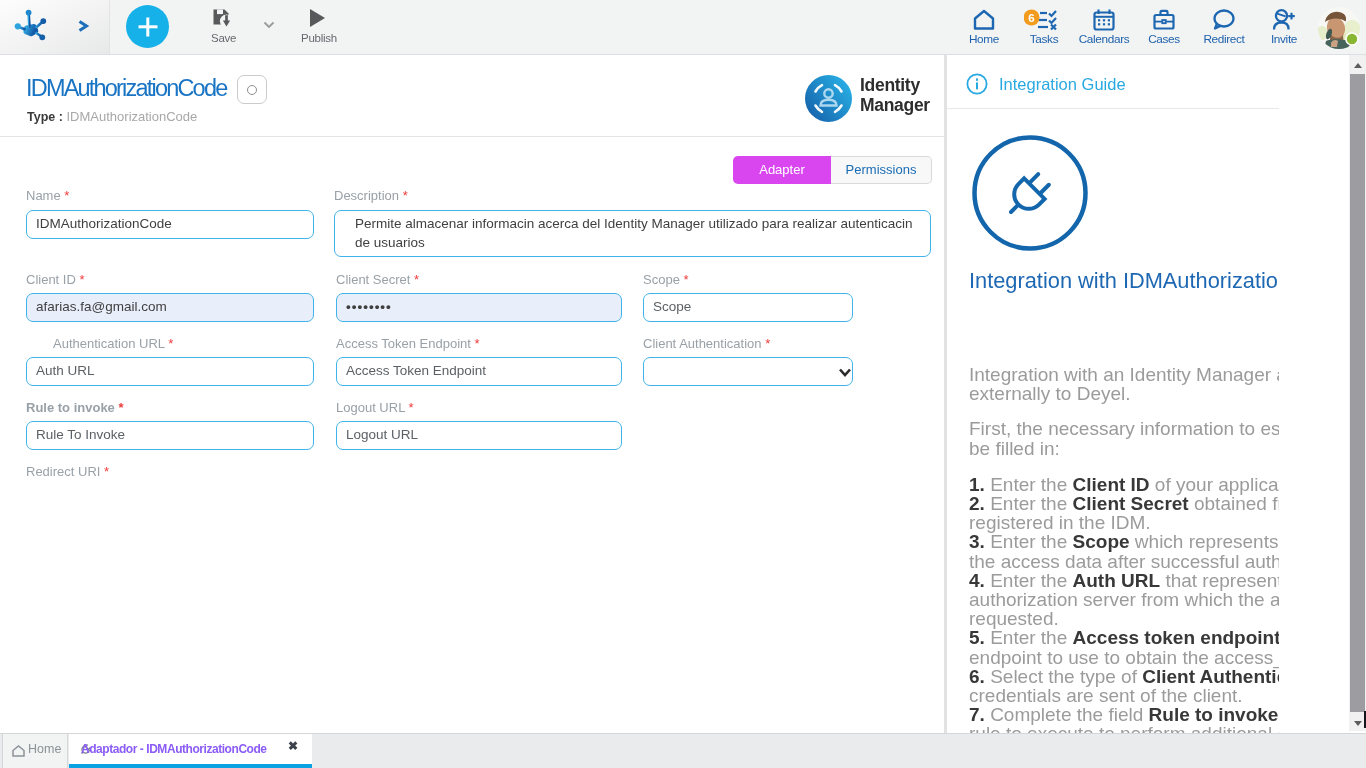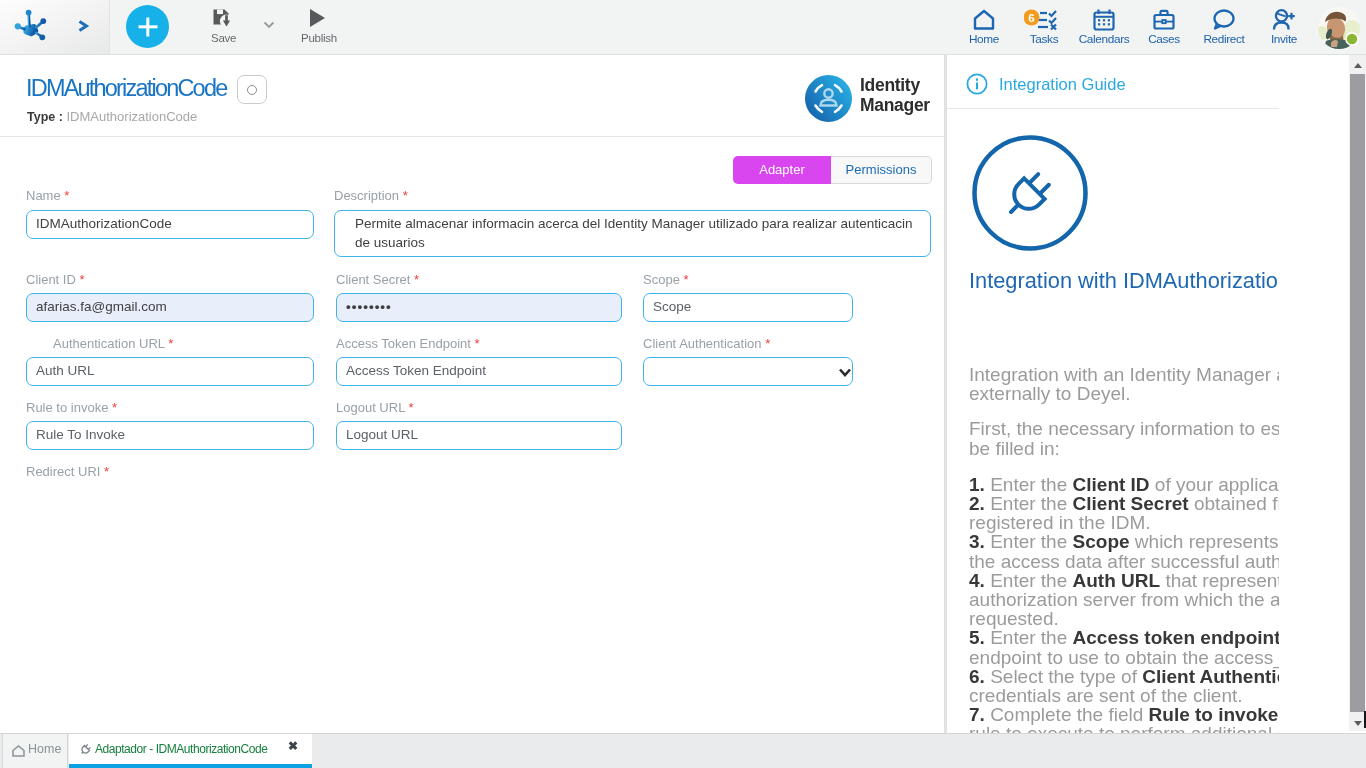--- a/index.html
+++ b/index.html
@@ -50,21 +50,21 @@
 
 #sbar { position:absolute; left:1349px; top:55px; width:17px; height:676px; background:#f1f1f2; }
 #sbar .arrow-up { position:absolute; left:4.5px; top:8px; width:0; height:0; border-left:4px solid transparent; border-right:4px solid transparent; border-bottom:5px solid #5d5d5d; }
 #sbar .arrow-dn { position:absolute; left:4.5px; bottom:5px; width:0; height:0; border-left:4px solid transparent; border-right:4px solid transparent; border-top:5px solid #5d5d5d; }
 #sthumb { position:absolute; left:1px; top:19px; width:15px; height:638px; background:#9d9da1; }
 
 #bottombar { position:absolute; left:0; top:733px; width:1366px; height:35px; background:#eaebec; border-top:1px solid #d4d6d8; }
 #tab-home { position:absolute; left:2px; top:0; width:66px; height:35px; background:#f2f3f3; border-left:1px solid #d4d6d8; border-right:1px solid #d4d6d8; }
 #tab-home .tlabel { position:absolute; left:25px; top:7.5px; font-size:12.5px; color:#8b9298; }
 #tab-active { position:absolute; left:69px; top:0; width:243px; height:35px; background:#fff; }
-#tab-active .tlabel { position:absolute; left:26px; top:7.5px; font-size:12px; letter-spacing:-0.45px; color:#15803d; }
+#tab-active .tlabel { position:absolute; left:12px; top:7.5px; font-size:12px; letter-spacing:-0.45px; color:#8b5cf6;font-weight:bold; }
 #tab-active .cyan { position:absolute; left:0; bottom:0; width:243px; height:5px; background:#0ba2e3; }
 #tab-active .closex { position:absolute; left:219px; top:4.5px; font-size:12px; font-weight:bold; color:#3c434a; }
 </style>
 </head>
 <body>
 
 <div id="topbar">
   <div id="logoarea">
     <svg width="40" height="40" style="position:absolute;left:10px;top:5px" viewBox="0 0 40 40">
       <defs>
@@ -241,21 +241,21 @@
   <div class="flabel" style="left:26px;top:281px;margin-left:27px;">Authentication URL <span>*</span></div>
   <div class="finput ph" style="left:26px;top:302px;width:288px;">Auth URL</div>
   <div class="flabel" style="left:336px;top:281px;">Access Token Endpoint <span>*</span></div>
   <div class="finput ph" style="left:336px;top:302px;width:286px;">Access Token Endpoint</div>
   <div class="flabel" style="left:643px;top:281px;">Client Authentication <span>*</span></div>
   <div class="finput" style="left:643px;top:302px;width:210px;"></div>
   <svg id="selchev" viewBox="0 0 14 11">
       <path d="M2 2.5 L7 8 L12 2.5" fill="none" stroke="#2b2b2b" stroke-width="2.6"></path>
     </svg>
 
-  <div class="flabel" style="left:26px;top:345px;">Rule to invoke <span>*</span></div>
+  <div class="flabel" style="left:26px;top:345px;font-weight:bold;">Rule to invoke <span>*</span></div>
   <div class="finput ph" style="left:26px;top:366px;width:288px;">Rule To Invoke</div>
   <div class="flabel" style="left:336px;top:345px;">Logout URL <span>*</span></div>
   <div class="finput ph" style="left:336px;top:366px;width:286px;">Logout URL</div>
 
   <div class="flabel" style="left:26px;top:409px;">Redirect URI <span>*</span></div>
 </div>
 
 <div id="vdivider"></div>
 <div id="panel">
   <svg width="22" height="22" style="position:absolute;left:19px;top:18px" viewBox="0 0 22 22">

